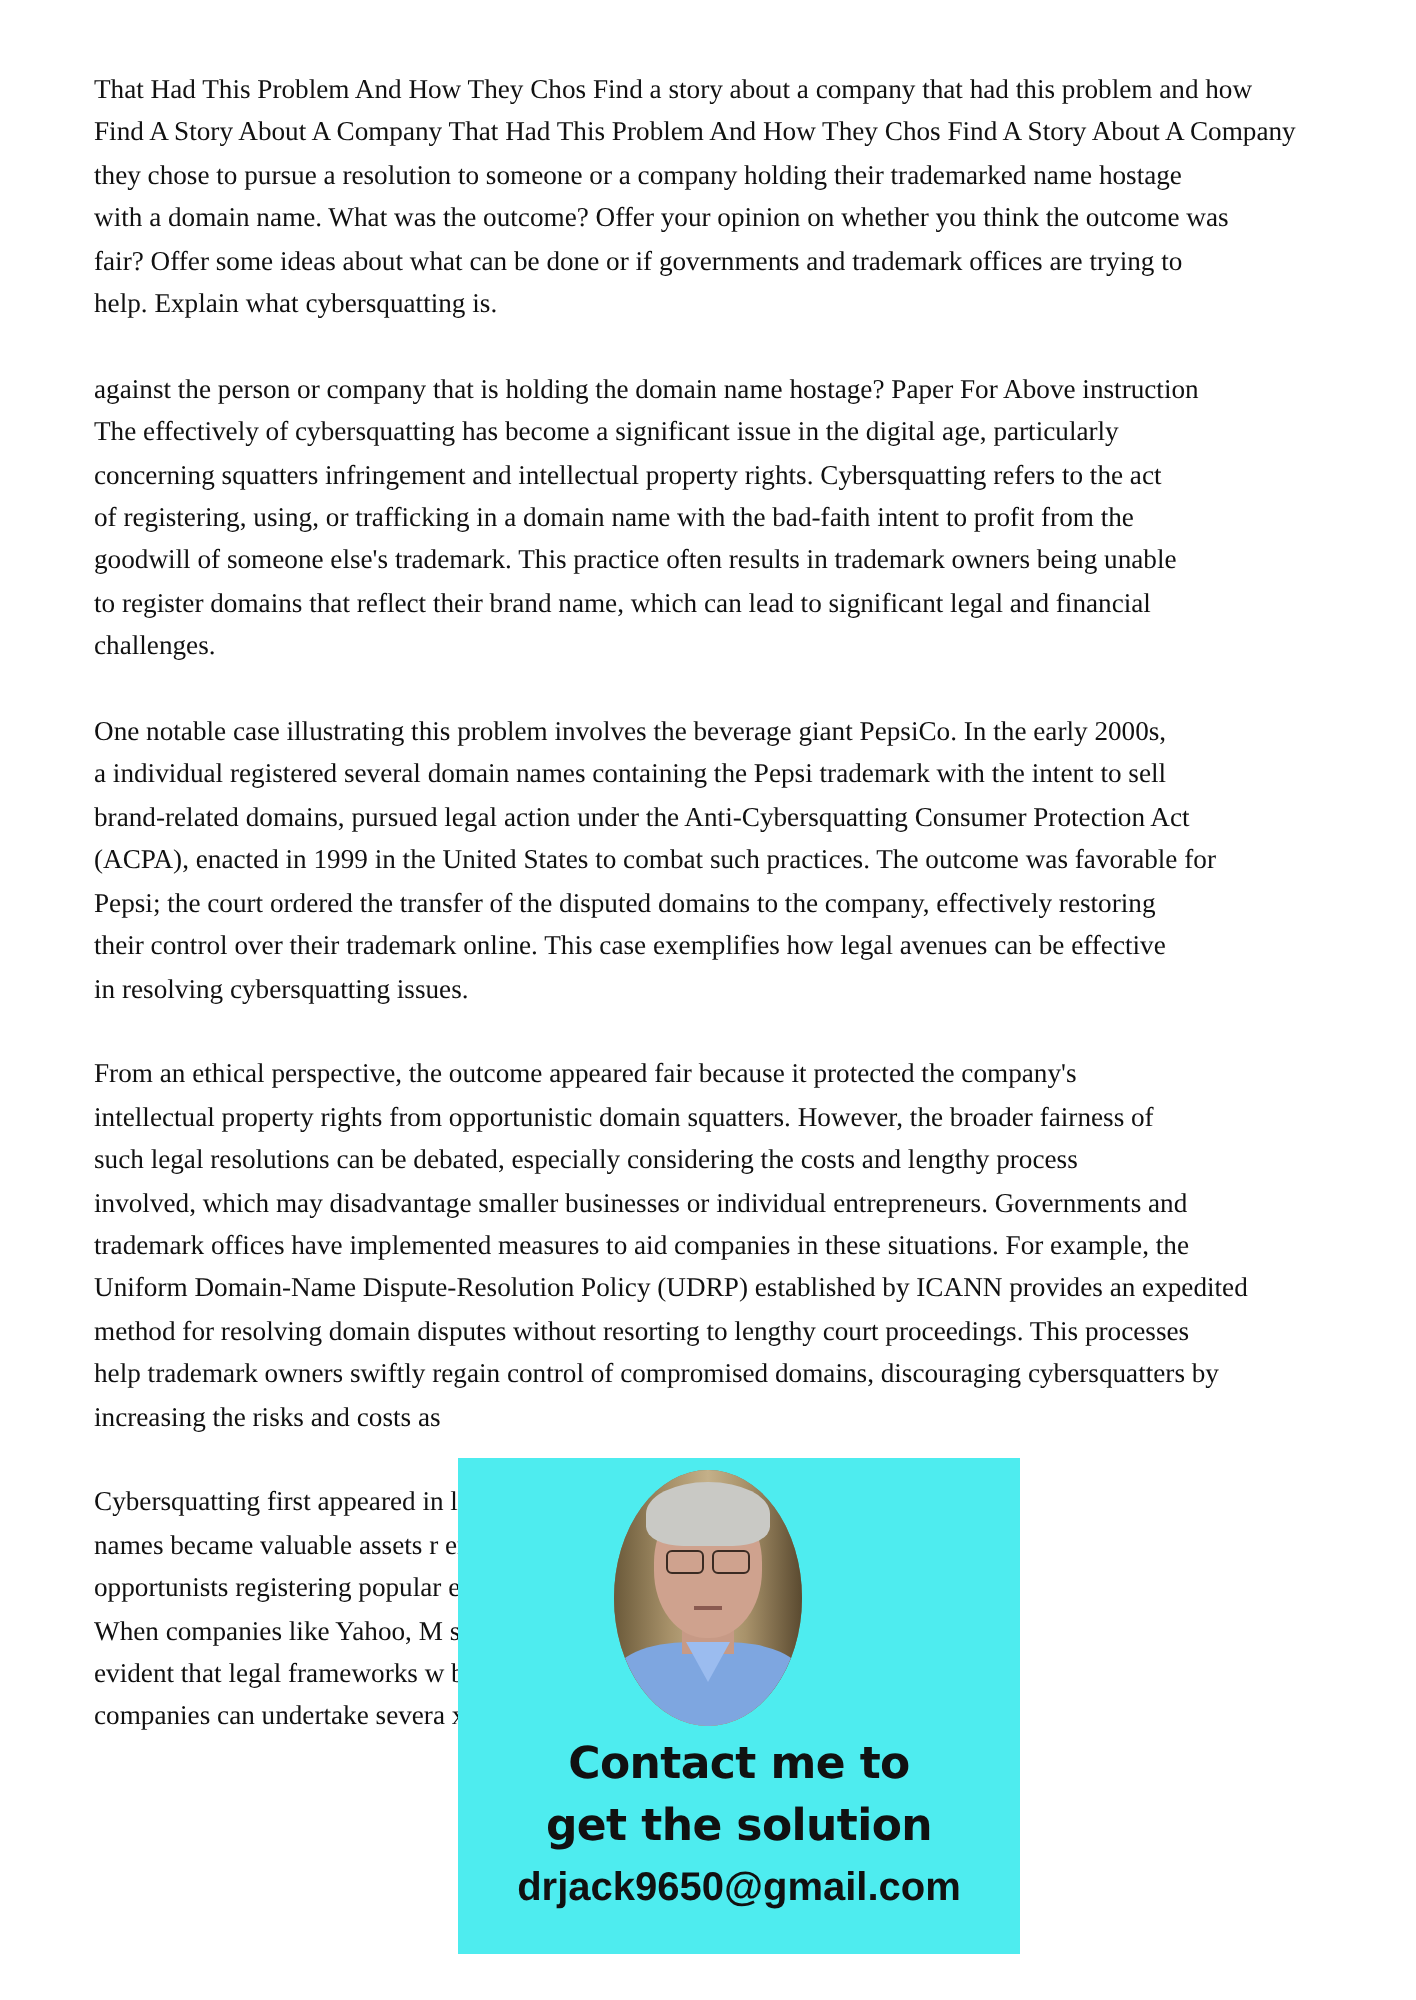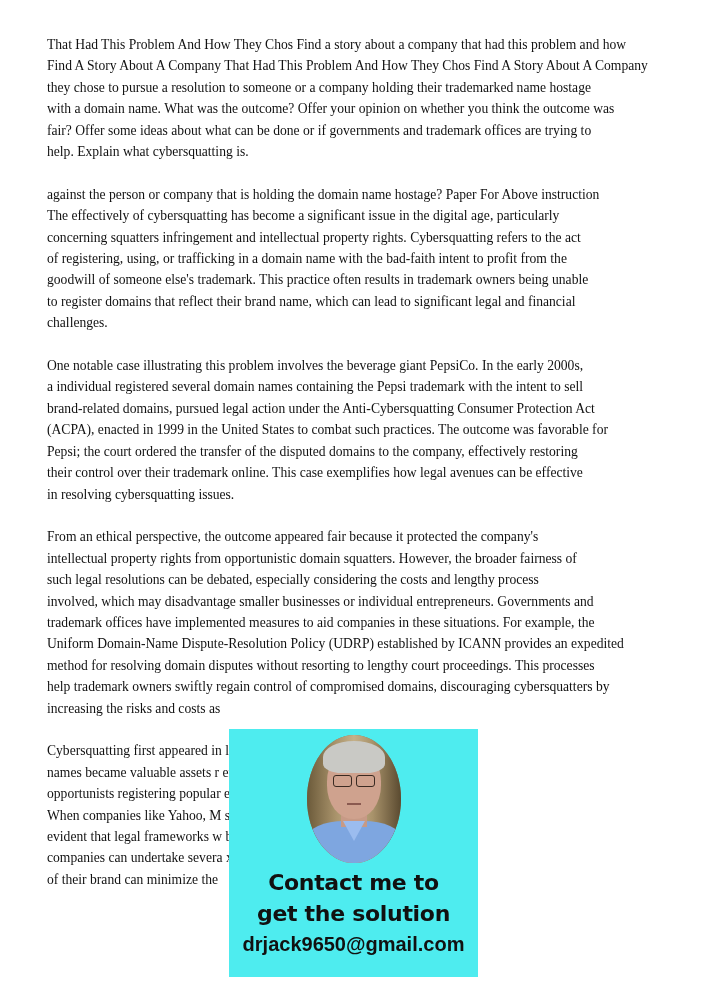--- a/index.html
+++ b/index.html
@@ -30,20 +30,21 @@
       display: block;
       white-space: nowrap;
     }
     .promo-card {
       position: absolute;
       left: 229px;
       top: 729px;
       width: 249px;
       height: 248px;
       background: #4eecef;
+      padding-left: 32px;
     }
     .photo {
       position: absolute;
       left: 78px;
       top: 6px;
       width: 94px;
       height: 128px;
       border-radius: 50%;
       overflow: hidden;
       background: #8a7a5a;
@@ -160,21 +161,20 @@
     <span class="line">help trademark owners swiftly regain control of compromised domains, discouraging cybersquatters by</span>
     <span class="line">increasing the risks and costs as</span>
   </p>
   <p class="para">
     <span class="line">Cybersquatting first appeared in                                                    ly expanding, and domain</span>
     <span class="line">names became valuable assets r                                                      emerged from</span>
     <span class="line">opportunists registering popular                                                    em at inflated prices.</span>
     <span class="line">When companies like Yahoo, M                                                       squatting issues, it became</span>
     <span class="line">evident that legal frameworks w                                                     bat cybersquatting,</span>
     <span class="line">companies can undertake severa                                                     xtensions and misspellings</span>
-    <span class="line">of their brand can minimize the</span>
   </p>
 </div>
 
 <div class="promo-card">
   <div class="photo">
     <div class="bg"></div>
     <div class="shirt"></div>
     <div class="neck"></div>
     <div class="collar"></div>
     <div class="face"></div>

